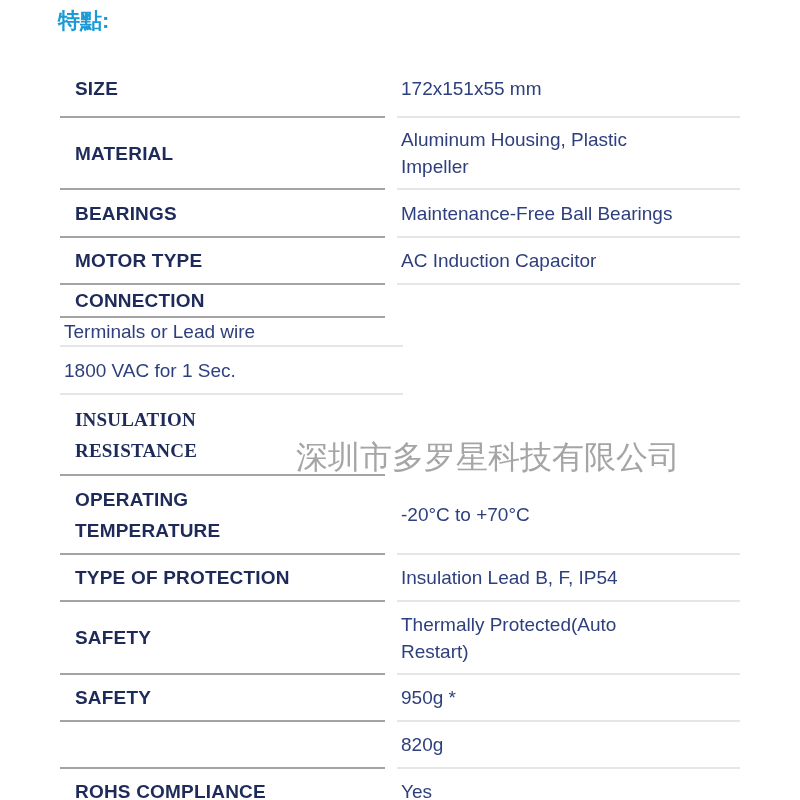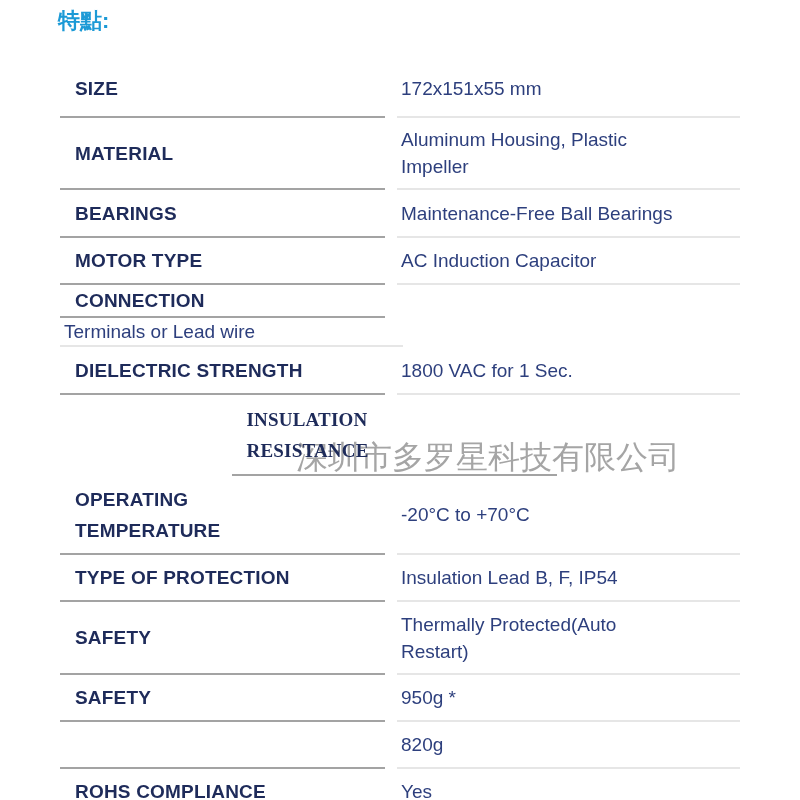--- a/index.html
+++ b/index.html
@@ -48,21 +48,20 @@
     position:absolute;
     left:60px;
     top:60px;
     width:680px;
     z-index:1;
   }
   .row{
     display:flex;
     align-items:center;
     min-height:47px;
-    justify-content:center;
   }
   .row:nth-child(1){min-height:58px;}
   .row:nth-child(2){min-height:72px;}
   .row:nth-child(3){min-height:48px;}
   .row:nth-child(5){min-height:48px;flex-direction:column;}
   .row:nth-child(6){min-height:48px;}
   .row:nth-child(7){min-height:81px;font-family:Liberation Serif, serif;}
   .row:nth-child(8){min-height:79px;}
   .row:nth-child(10){min-height:73px;}
   .cell{
@@ -113,21 +112,20 @@
   </div>
       <div class="row">
     <div class="cell label">MOTOR TYPE</div>
     <div class="cell value">AC Induction Capacitor</div>
   </div>
       <div class="row">
     <div class="cell label">CONNECTION</div>
     <div class="cell value">Terminals or Lead wire</div>
   </div>
       <div class="row">
-    <div class="cell label">DIELECTRIC STRENGTH</div>
     <div class="cell value">1800 VAC for 1 Sec.</div>
   </div>
       <div class="row">
     <div class="cell label">INSULATION
 RESISTANCE</div>
   </div>
       <div class="row">
     <div class="cell label">OPERATING
 TEMPERATURE</div>
     <div class="cell value">-20°C to +70°C</div>

